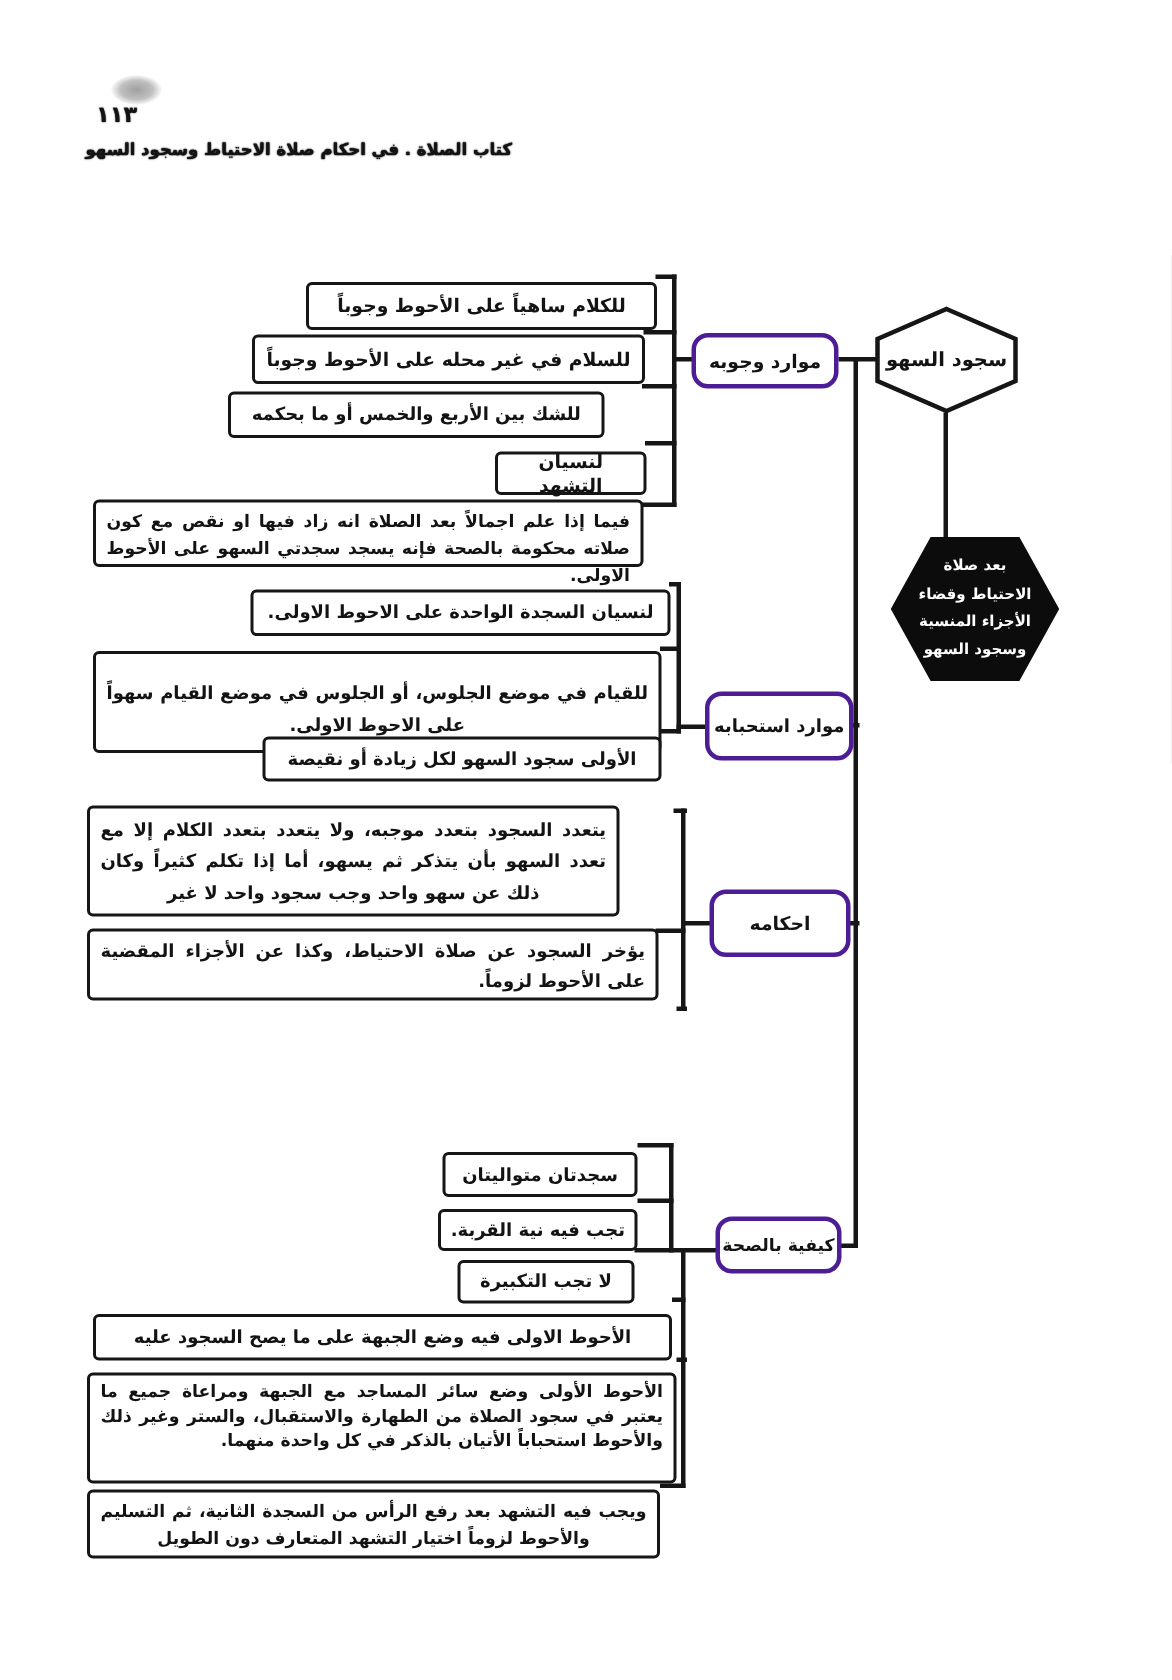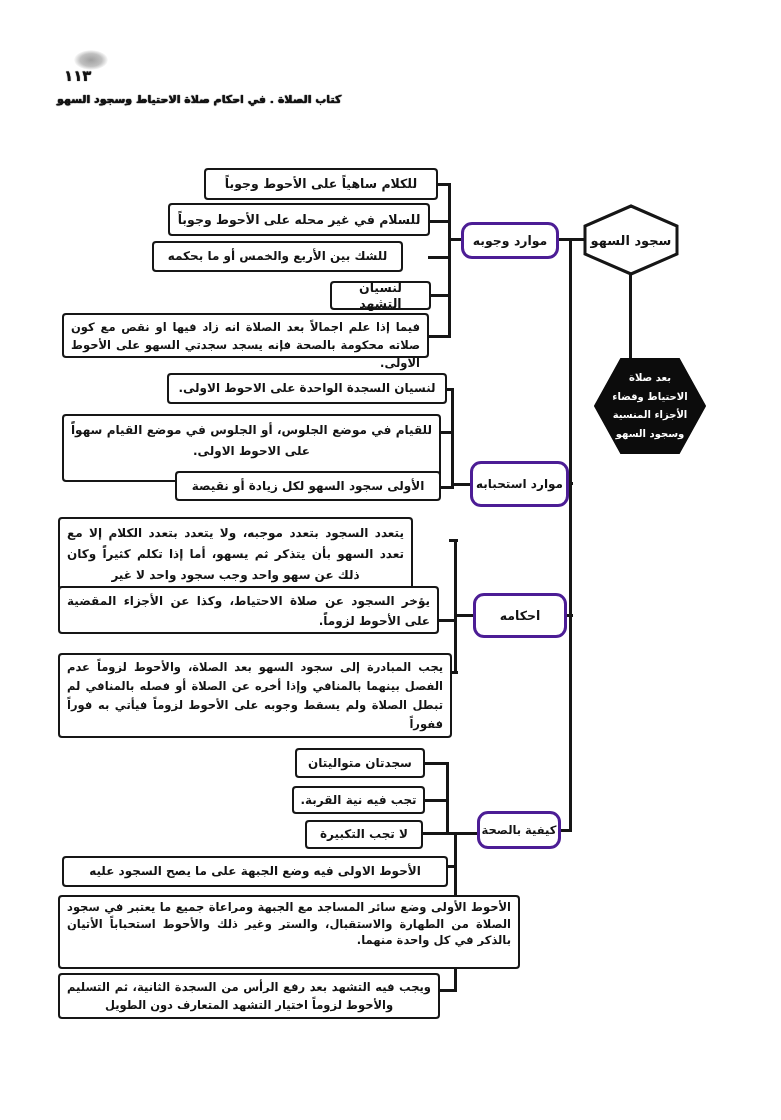--- a/index.html
+++ b/index.html
@@ -6,21 +6,21 @@
   .page{
     position:relative;width:781px;height:1120px;margin:0 auto;
     background:#ffffff;overflow:hidden;
     font-family:"DejaVu Sans",sans-serif;direction:rtl;color:#131313;
   }
   
   .ln{position:absolute;background:#161616;}
   
   .bx{
     position:absolute;box-sizing:border-box;background:#fff;
-    border:2px solid #161616;border-radius:4px;font-weight:bold;
+    border:2px solid #161616;border-radius:4px;font-weight:bold;margin-top:20px;
   }
   .c{display:flex;align-items:center;justify-content:center;
      text-align:center;font-size:12.5px;line-height:1.25;padding:1px 5px;}
   .j{font-size:12px;line-height:19px;padding:3px 7px;
      text-align:justify;text-align-last:right;}
   .jc{text-align-last:center;}
   
   .node{
     position:absolute;box-sizing:border-box;background:#fff;
     border:3px solid #4c1d95;border-radius:11px;
@@ -120,27 +120,26 @@
   <div class="node" style="left:473px;top:593px;width:94px;height:45px">احكامه</div>
   <div class="node" style="left:477px;top:811px;width:84px;height:38px;font-size:11.5px">كيفية بالصحة</div>
 
   <div class="bx c" style="left:204px;top:168px;width:234px;height:32px">للكلام ساهياً على الأحوط وجوباً</div>
   <div class="bx c" style="left:168px;top:203px;width:262px;height:33px">للسلام في غير محله على الأحوط وجوباً</div>
   <div class="bx c" style="left:152px;top:241px;width:251px;height:31px;font-size:12px">للشك بين الأربع والخمس أو ما بحكمه</div>
   <div class="bx c" style="left:330px;top:281px;width:101px;height:29px">لنسيان التشهد</div>
   <div class="bx j" style="left:62px;top:313px;width:367px;height:45px;font-size:11.5px;line-height:18px">فيما إذا علم اجمالاً بعد الصلاة انه زاد فيها او نقص مع كون صلاته محكومة بالصحة فإنه يسجد سجدتي السهو على الأحوط الاولى.</div>
 
   <div class="bx c" style="left:167px;top:373px;width:280px;height:31px;font-size:12px">لنسيان السجدة الواحدة على الاحوط الاولى.</div>
-  <div class="bx j jc" style="left:62px;top:414px;width:379px;height:68px;line-height:21px;padding-top:4px">للقيام في موضع الجلوس، أو الجلوس في موضع القيام سهواً على الاحوط الاولى.</div>
+  <div class="bx j jc" style="left:62px;top:414px;width:379px;height:68px;line-height:21px;padding-top:16px">للقيام في موضع الجلوس، أو الجلوس في موضع القيام سهواً على الاحوط الاولى.</div>
   <div class="bx c" style="left:175px;top:471px;width:266px;height:30px;font-size:12px">الأولى سجود السهو لكل زيادة أو نقيصة</div>
 
   <div class="bx j jc" style="left:58px;top:517px;width:355px;height:74px;line-height:21px;padding-top:4px">يتعدد السجود بتعدد موجبه، ولا يتعدد بتعدد الكلام إلا مع تعدد السهو بأن يتذكر ثم يسهو، أما إذا تكلم كثيراً وكان ذلك عن سهو واحد وجب سجود واحد لا غير</div>
-  <div class="bx j" style="left:58px;top:586px;width:381px;height:48px;line-height:20px">يؤخر السجود عن صلاة الاحتياط، وكذا عن الأجزاء المقضية على الأحوط لزوماً.</div>
-  <div class="bx j" style="left:58px;top:653px;width:394px;height:85px;font-size:11.5px;line-height:19px">يجب المبادرة إلى سجود السهو بعد الصلاة، والأحوط لزوماً عدم الفصل بينهما بالمنافي وإذا أخره عن الصلاة أو فصله بالمنافي لم تبطل الصلاة ولم يسقط وجوبه على الأحوط لزوماً فيأتي به فوراً ففوراً</div>
+  <div class="bx j" style="left:58px;top:599px;width:381px;height:48px;line-height:20px">يؤخر السجود عن صلاة الاحتياط، وكذا عن الأجزاء المقضية على الأحوط لزوماً.</div>
 
   <div class="bx c" style="left:295px;top:748px;width:130px;height:30px;font-size:12px">سجدتان متواليتان</div>
   <div class="bx c" style="left:292px;top:786px;width:133px;height:28px;font-size:12px">تجب فيه نية القربة.</div>
   <div class="bx c" style="left:305px;top:820px;width:118px;height:29px;font-size:12px">لا تجب التكبيرة</div>
   <div class="bx c" style="left:62px;top:856px;width:386px;height:31px;font-size:12px">الأحوط الاولى فيه وضع الجبهة على ما يصح السجود عليه</div>
-  <div class="bx j" style="left:58px;top:895px;width:462px;height:74px;font-size:11.5px;line-height:16.5px;padding-top:2px">الأحوط الأولى وضع سائر المساجد مع الجبهة ومراعاة جميع ما يعتبر في سجود الصلاة من الطهارة والاستقبال، والستر وغير ذلك والأحوط استحباباً الأتيان بالذكر في كل واحدة منهما.</div>
+  <div class="bx j" style="left:58px;top:895px;width:393px;height:74px;font-size:11.5px;line-height:16.5px;padding-top:2px">الأحوط الأولى وضع سائر المساجد مع الجبهة ومراعاة جميع ما يعتبر في سجود الصلاة من الطهارة والاستقبال، والستر وغير ذلك والأحوط استحباباً الأتيان بالذكر في كل واحدة منهما.</div>
   <div class="bx j jc" style="left:58px;top:973px;width:382px;height:46px;font-size:11.5px;line-height:18px">ويجب فيه التشهد بعد رفع الرأس من السجدة الثانية، ثم التسليم والأحوط لزوماً اختيار التشهد المتعارف دون الطويل</div>
 
 </div>
 
 </body></html>

